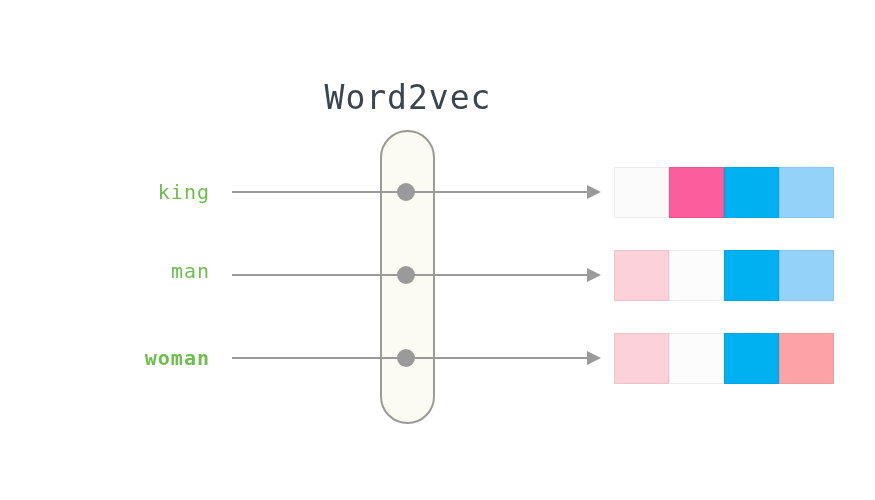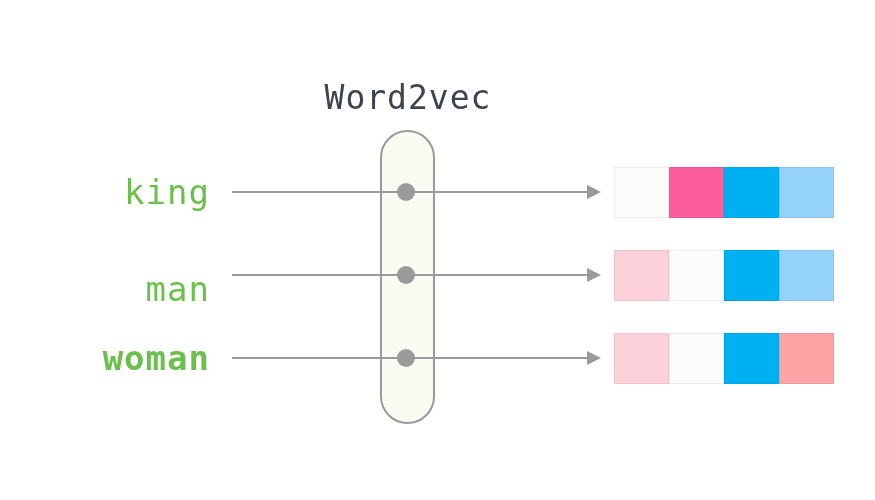--- a/index.html
+++ b/index.html
@@ -37,21 +37,21 @@
     background: var(--capsule-fill, #fbfaf3);
     border: 2px solid var(--capsule-border, #9a9a96);
     border-radius: 28px;
     z-index: 1;
   }
   .word-label {
     position: absolute;
     left: 30px;
     width: 148px;
     text-align: right;
-    font-size: 34px;
+    font-size: 20px;
     letter-spacing: 1px;
     line-height: 34px;
     color: var(--word-color, #6cbf4d);
     z-index: 3;
     white-space: nowrap;
   }
   .arrow-line {
     position: absolute;
     left: 200px;
     width: 357px;
@@ -102,21 +102,21 @@
       <div class="word-label" style="top: 175px;">king</div>
       <div class="arrow-line" style="top: 191px;"></div>
       <div class="arrowhead" style="top: 185px;"></div>
       <div class="mapping-dot" style="top: 183px;"></div>
       <div class="vector-row" style="top: 167px;">
         <div class="vector-cell" style="background: rgb(251, 251, 251);"></div>
         <div class="vector-cell" style="background: rgb(251, 93, 157);"></div>
         <div class="vector-cell" style="background: rgb(0, 177, 242);"></div>
         <div class="vector-cell" style="background: rgb(148, 210, 250);"></div>
       </div>
-      <div class="word-label" style="top: 272px;">man</div>
+      <div class="word-label" style="top: 254px;">man</div>
       <div class="arrow-line" style="top: 274px;"></div>
       <div class="arrowhead" style="top: 268px;"></div>
       <div class="mapping-dot" style="top: 266px;"></div>
       <div class="vector-row" style="top: 250px;">
         <div class="vector-cell" style="background: rgb(253, 209, 217);"></div>
         <div class="vector-cell" style="background: rgb(252, 252, 252);"></div>
         <div class="vector-cell" style="background: rgb(0, 177, 242);"></div>
         <div class="vector-cell" style="background: rgb(148, 210, 250);"></div>
       </div>
       <div class="word-label" style="top: 341px; font-weight: bold;">woman</div>

